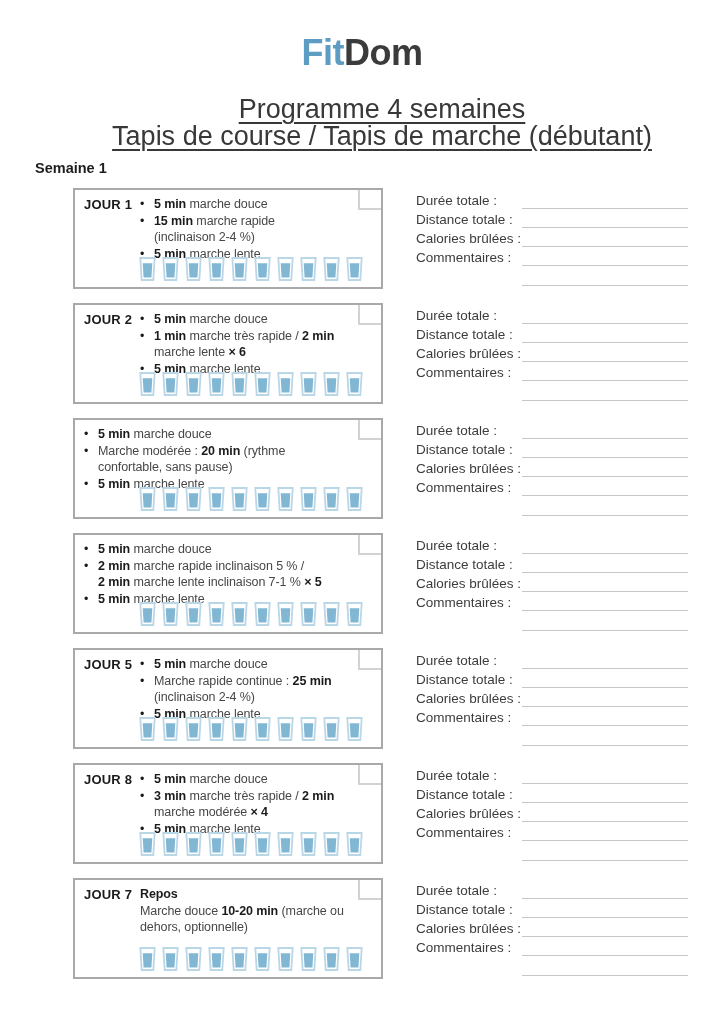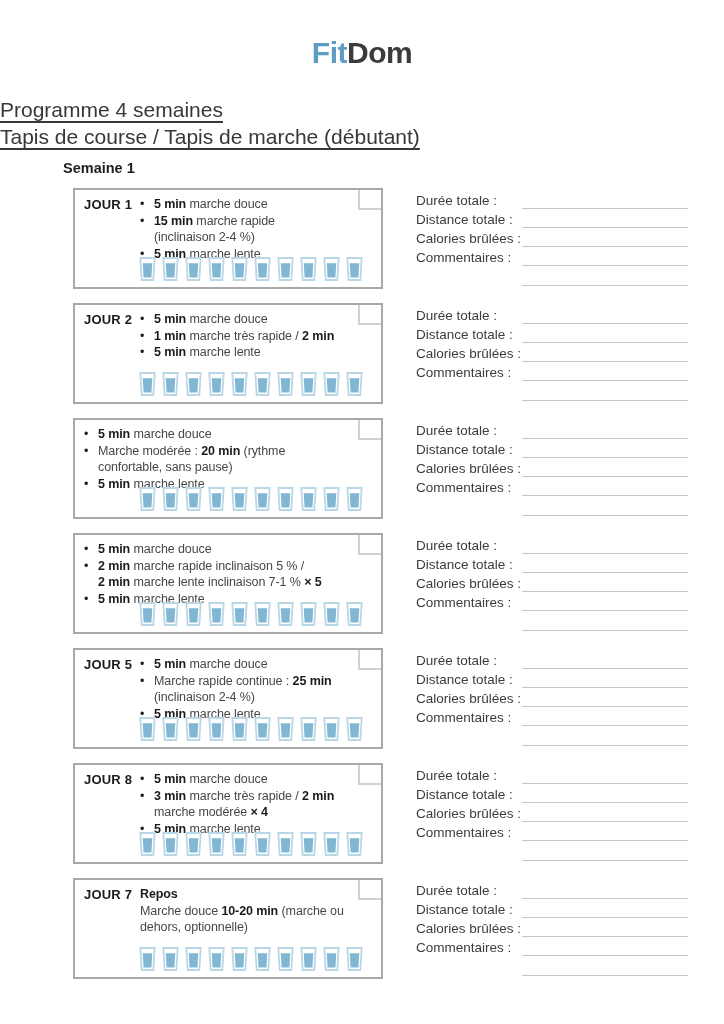--- a/index.html
+++ b/index.html
@@ -1,27 +1,27 @@
 <!DOCTYPE html>
 <html style="--logo-blue: #5e9dc3; --logo-dark: #3b3b3b;"><head>
 <meta charset="utf-8">
 <style>
   * { box-sizing: border-box; }
   html, body { margin: 0; padding: 0; background: #ffffff; }
   body { font-family: "Liberation Sans", sans-serif; }
   .page { width: 724px; height: 1024px; position: relative; overflow: hidden; background: #fff; }
 
   
-  .logo { text-align: center; padding-top: 35px; font-size: 30px; font-weight: 700; letter-spacing: -0.5px; line-height: 36px; }
+  .logo { text-align: center; padding-top: 35px; font-size: 36px; font-weight: 700; letter-spacing: -0.5px; line-height: 36px; }
   .logo-fit { color: var(--logo-blue, #5e9dc3); }
   .logo-dom { color: var(--logo-dark, #3b3b3b); }
-  .title { margin: 25px 0 0 0; font-size: 21px; font-weight: 400; color: #383838; }
+  .title { margin: 25px 0 0 0; text-align: center; font-size: 27px; font-weight: 400; color: #383838; padding-left: 40px; }
   .title-line { display: block; line-height: 27px; text-decoration: underline; text-decoration-thickness: 1.5px; text-underline-offset: 4px; }
 
-  .week-label { margin: 10px 0 0 63px; font-size: 14.5px; font-weight: 700; color: #1d1d1d; }
+  .week-label { margin: 10px 0 0 35px; font-size: 14.5px; font-weight: 700; color: #1d1d1d; }
 
   
   .days { margin: 12px 0 0 55px; padding-left: 18px; }
   .day-row { display: flex; margin-bottom: 14px; }
 
   .day-card { position: relative; width: 310px; height: 101px; border: 2px solid #a9a9a9; background: #fff; display: flex; padding: 6px 0 0 9px; flex-shrink: 0; }
   .day-label { width: 56px; font-size: 13px; font-weight: 700; color: #1b1b1b; letter-spacing: 0.2px; padding-top: 1px; }
   .day-lines { list-style: none; margin: 0; padding: 0; font-size: 12.5px; color: #474747; letter-spacing: -0.1px; }
   .line { line-height: 16.5px; display: flex; white-space: nowrap; }
   .line .dot { width: 14px; color: #1b1b1b; flex-shrink: 0; }
@@ -169,20 +169,23 @@
       <div class="day-label">JOUR 2</div>
       <ul class="day-lines">
             <li class="line bullet">
               <span class="dot">•</span>
               <span class="txt"><span class="b">5 min</span><span> marche douce</span></span>
             </li>
             <li class="line bullet">
               <span class="dot">•</span>
               <span class="txt"><span class="b">1 min</span><span> marche très rapide / </span><span class="b">2 min</span></span>
             </li>
+            <li class="line cont">
+              <span class="txt"><span>marche lente </span><span class="b">× 6</span></span>
+            </li>
             <li class="line bullet">
               <span class="dot">•</span>
               <span class="txt"><span class="b">5 min</span><span> marche lente</span></span>
             </li>
           </ul>
       <div class="checkbox"></div>
       <div class="glass-row">
             <span class="glass">
               <svg viewBox="0 0 17 24" width="17" height="24" xmlns="http://www.w3.org/2000/svg">
                 <path d="M1.3 1 H15.7 L14.3 23 H2.7 Z" fill="#ffffff" stroke="#b9d7e6" stroke-width="1.8"></path>

